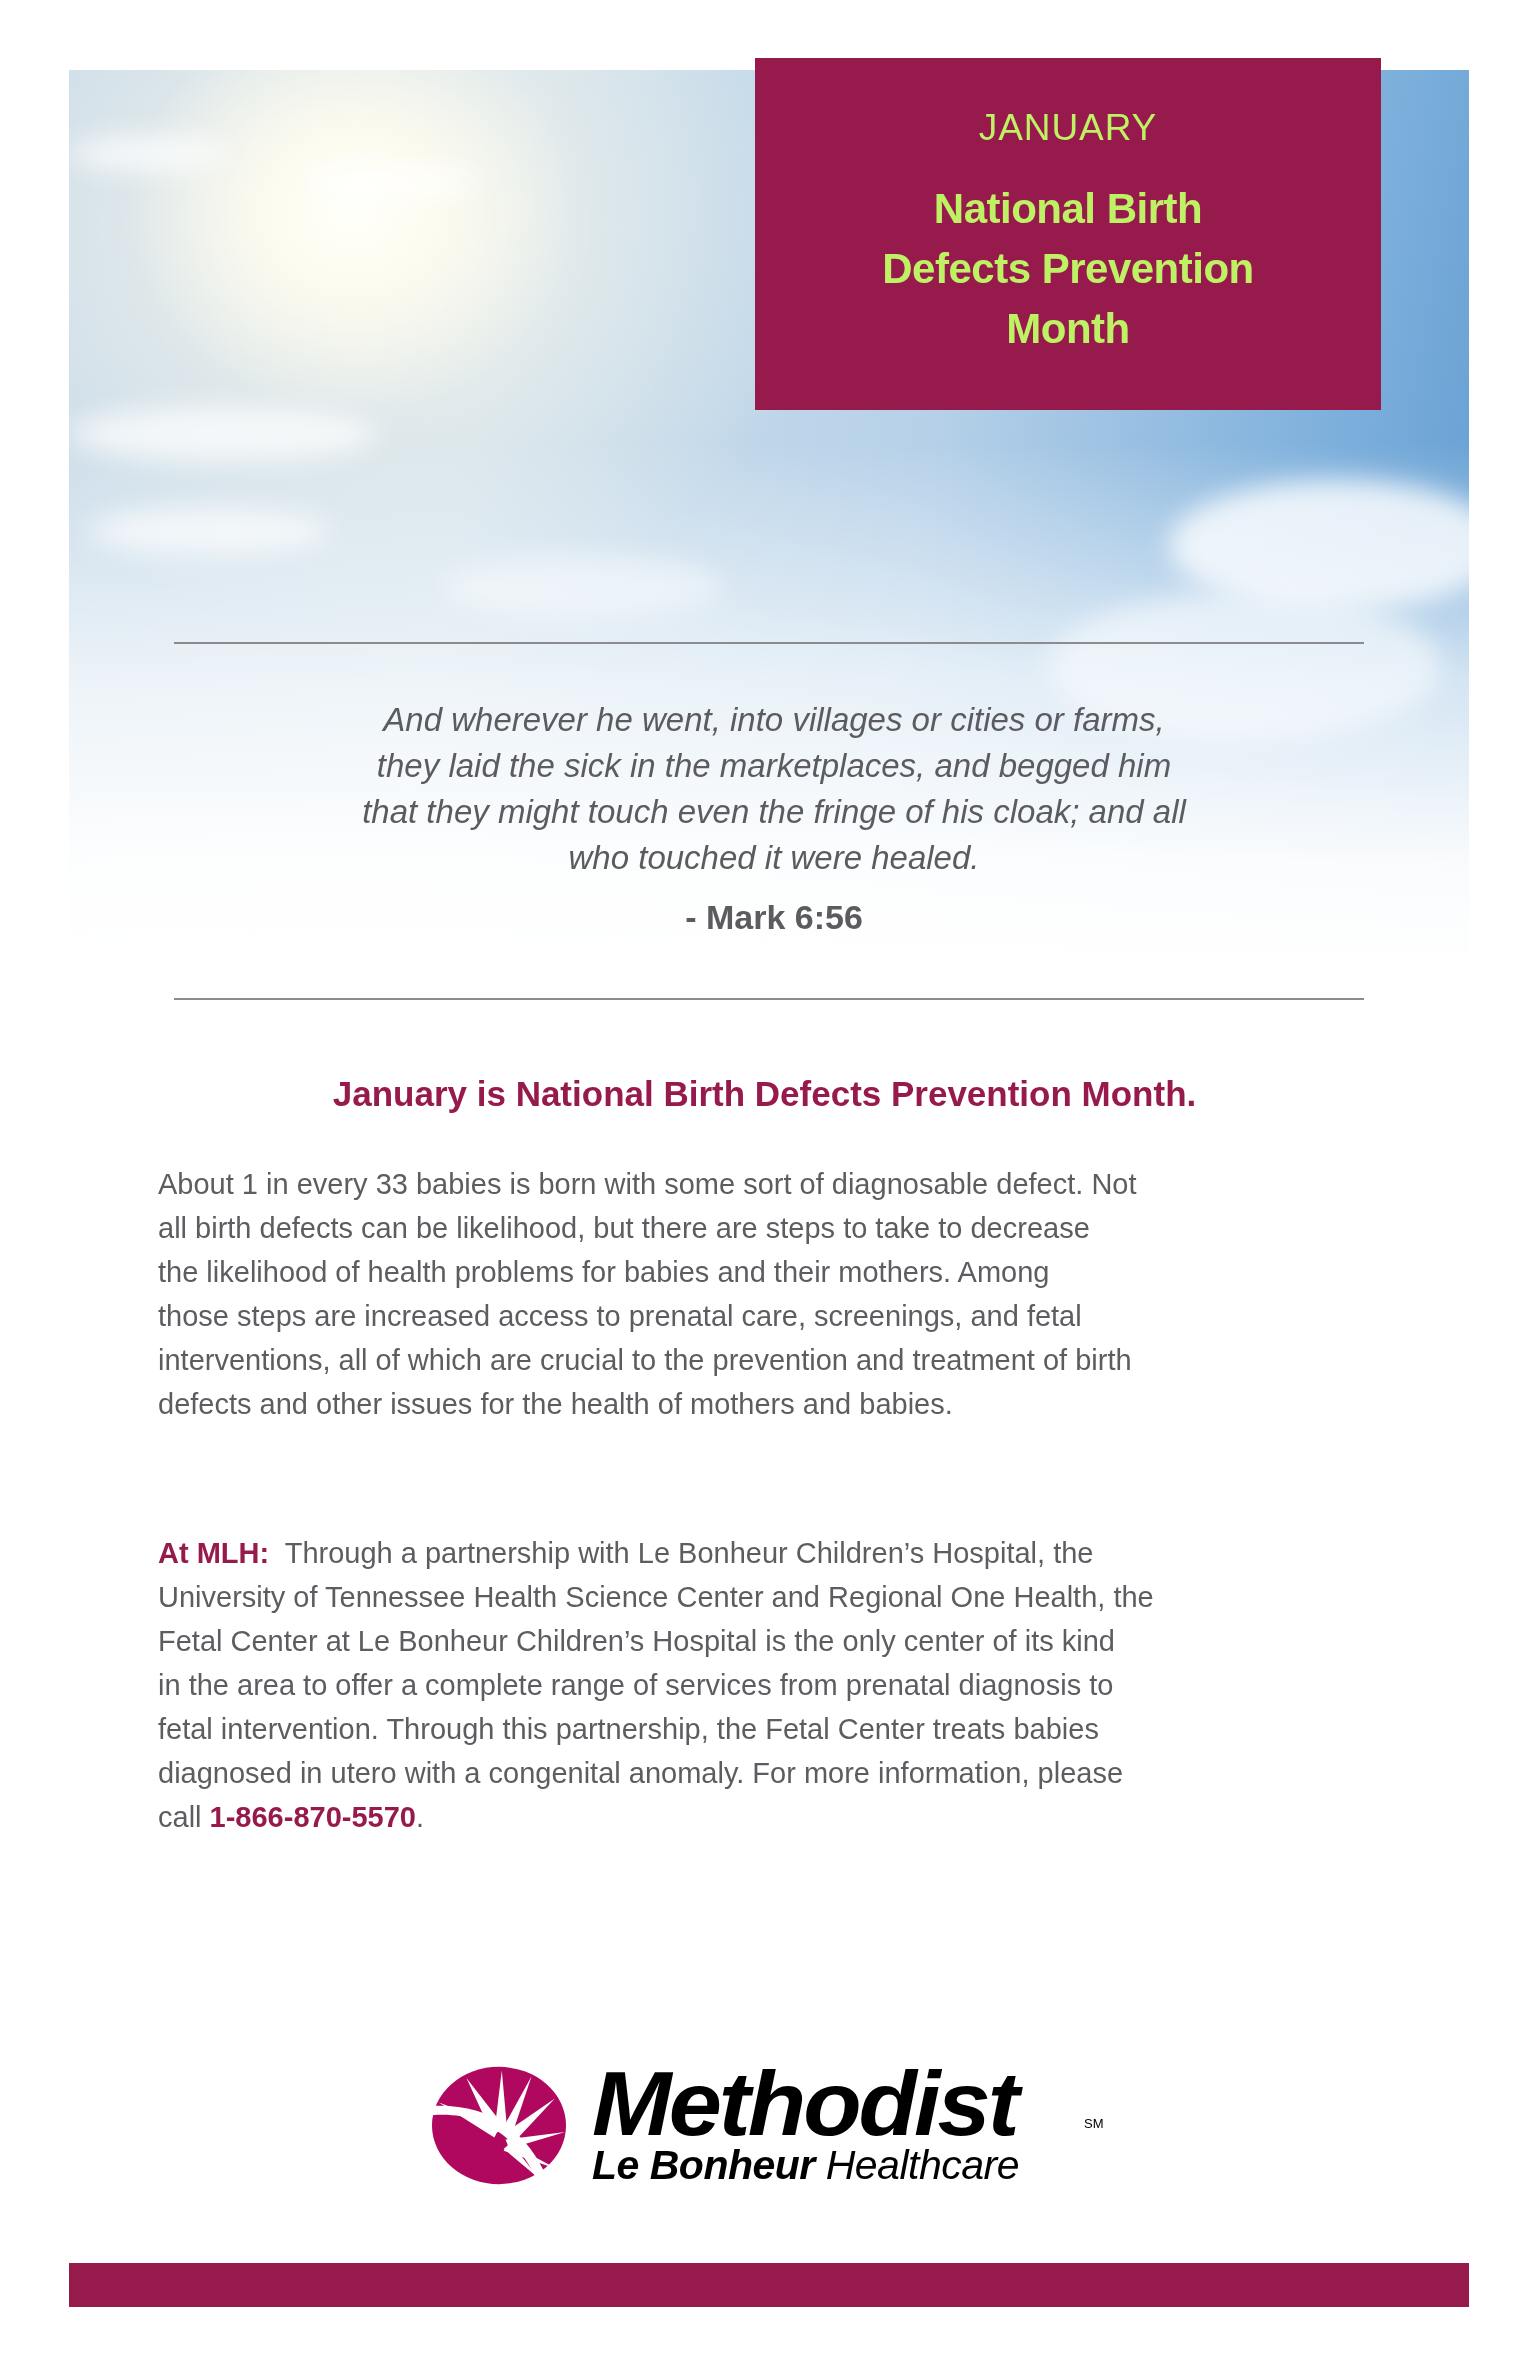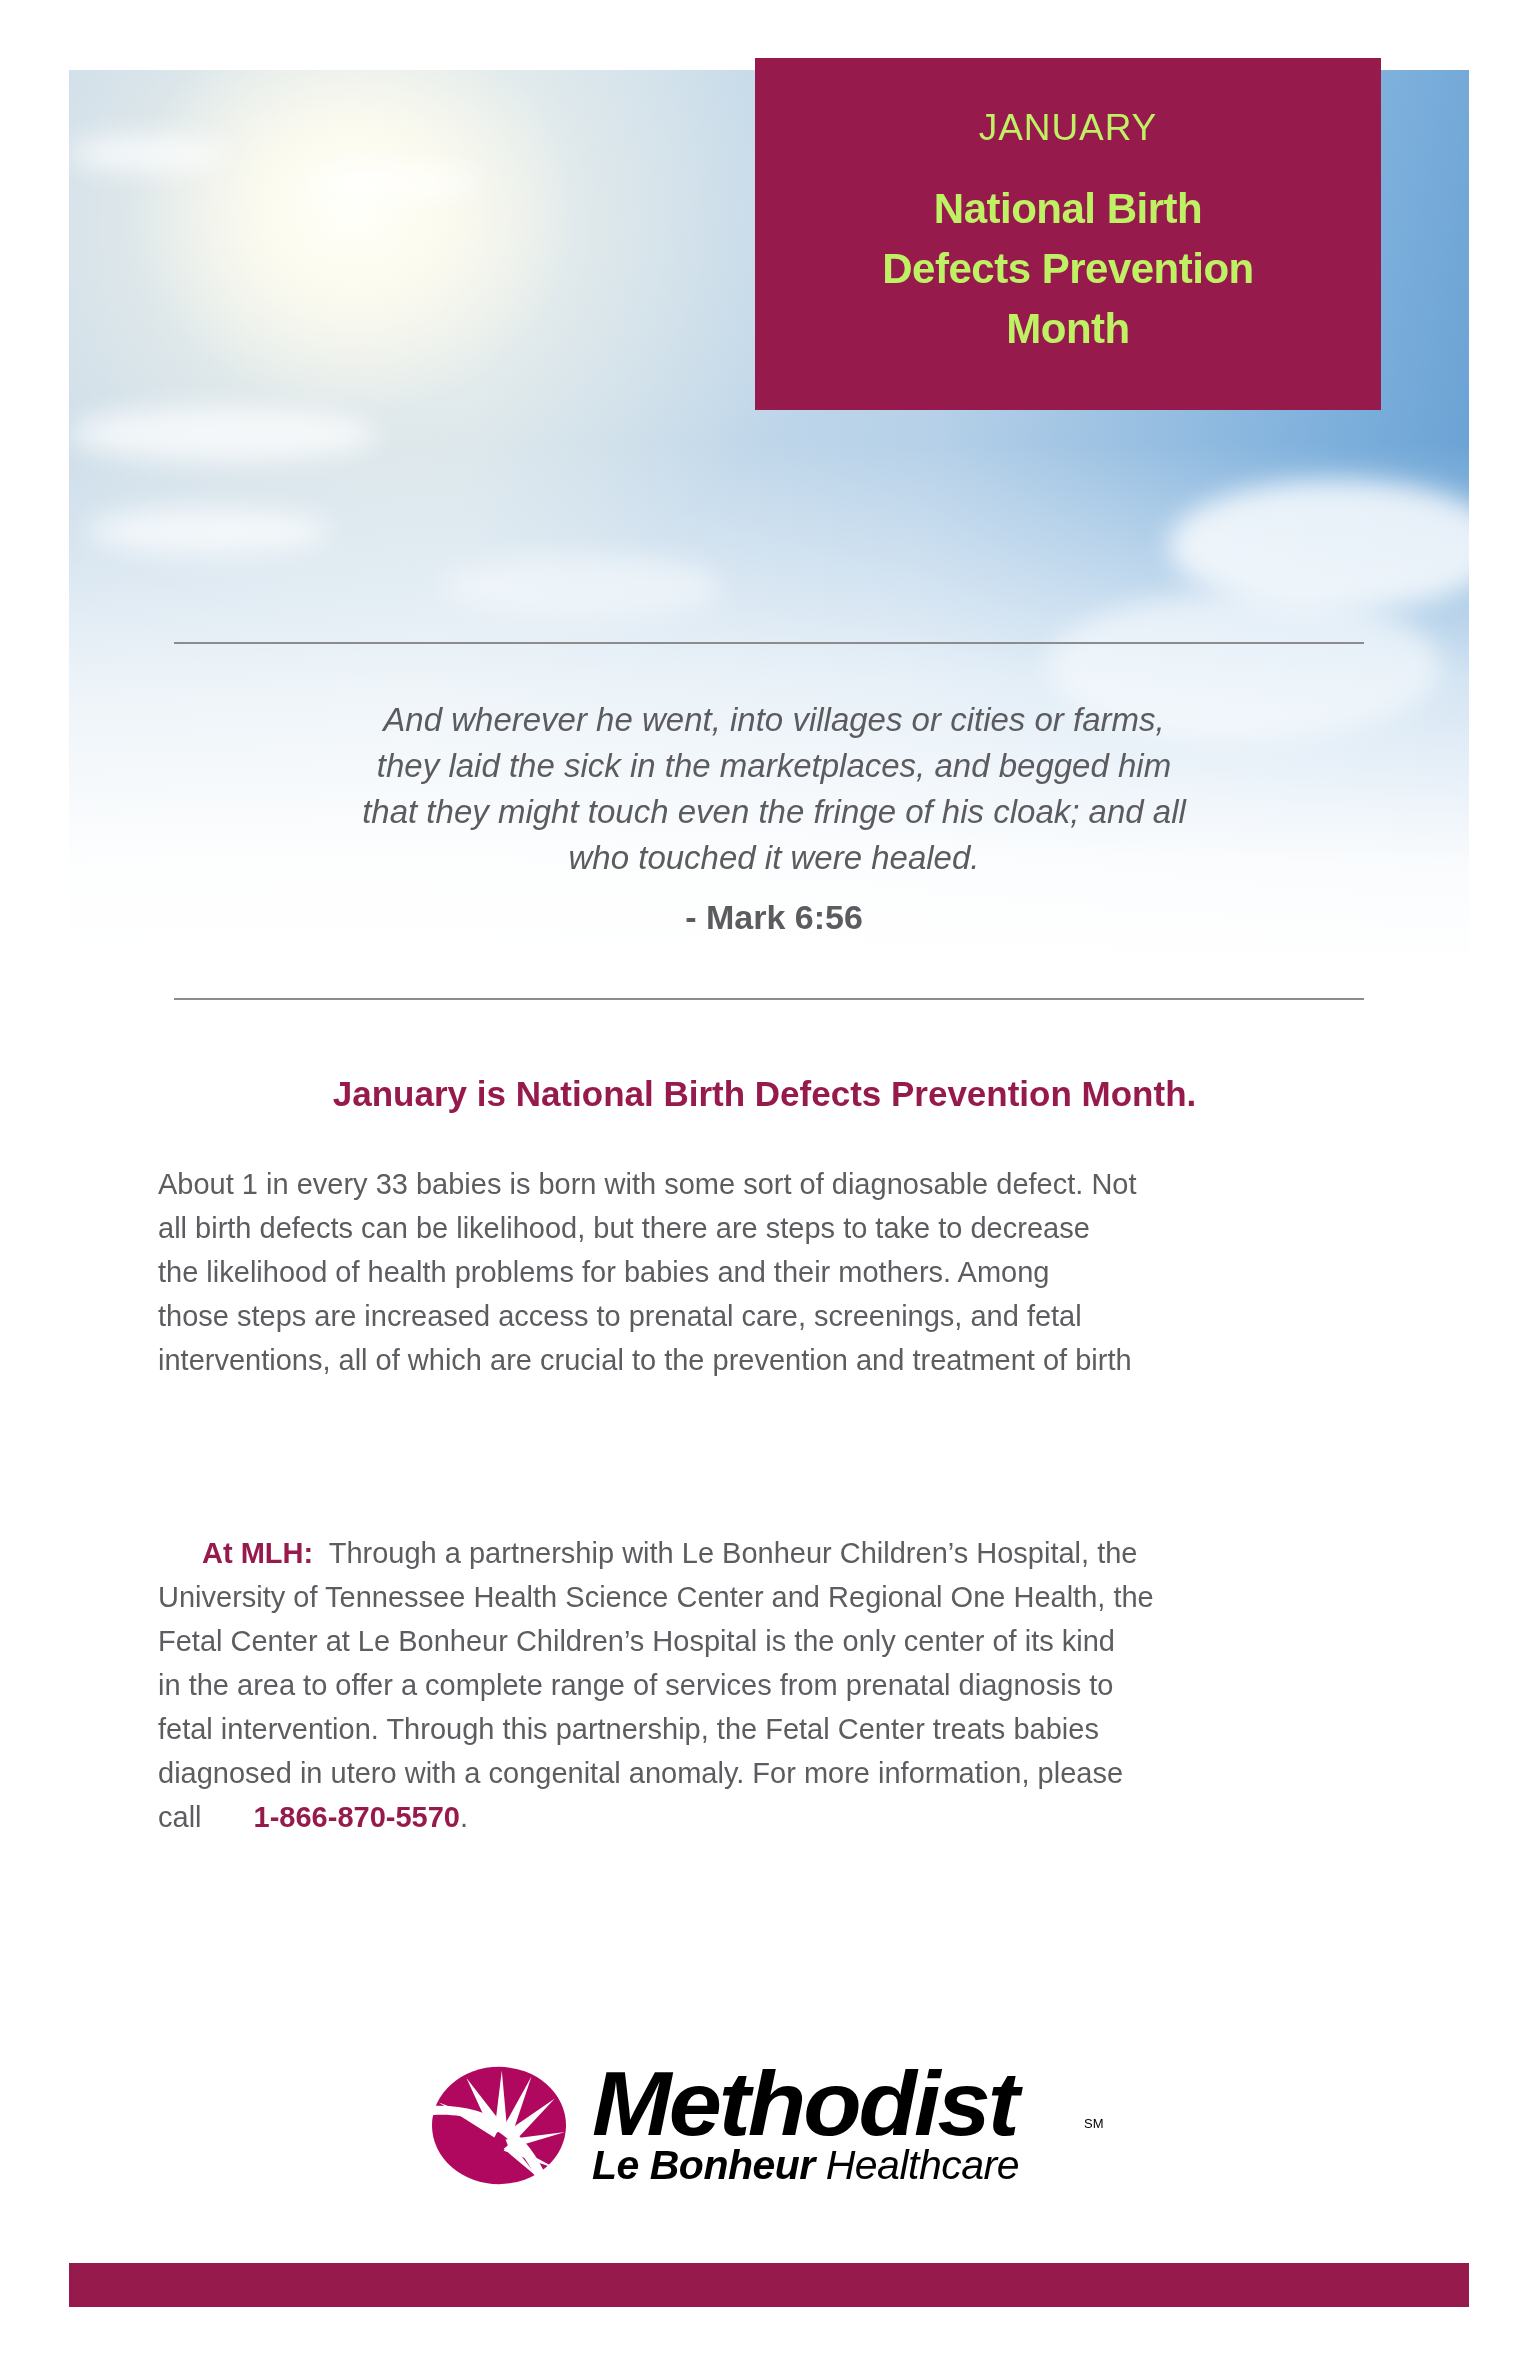--- a/index.html
+++ b/index.html
@@ -28,21 +28,21 @@
            font-style: italic; font-size: 33px; line-height: 46px; color: #5b5b60; }
   .citation { position: absolute; left: 168px; width: 1212px; top: 898px; text-align: center;
               font-size: 34px; color: #5b5b60; font-weight: bold; }
 
   .section-heading { position: absolute; left: 149px; width: 1231px; top: 1074px; text-align: center;
                      font-size: 35px; font-weight: 700; color: #971a4c; }
 
   .para { position: absolute; left: 158px; width: 1212px; font-size: 29px; line-height: 44px; color: #5d5d61; }
   .para-1 { top: 1162px; }
   .para-2 { top: 1531px; }
-  .accent { color: #971a4c; font-weight: 700; margin-left: 44px; }
+  .accent { color: #971a4c; font-weight: 700; }
 
   .logo { position: absolute; left: 429px; top: 2065px; width: 671px; height: 121px; }
   .logo-mark { position: absolute; left: 0; top: 0; }
   .logo-name { position: absolute; left: 163px; top: -13px; font-size: 91px; font-weight: 700; font-style: italic;
                color: #000000; letter-spacing: -2.8px; font-family: "Liberation Sans", sans-serif; transform: scaleX(1.05); transform-origin: left; }
   .logo-sm { position: absolute; left: 655px; top: 51px; font-size: 13px; color: #000; }
   .logo-sub { position: absolute; left: 163px; top: 77px; font-size: 41px; font-style: italic; color: #000; letter-spacing: -0.5px; }
   .logo-sub b { font-weight: 700; }
 
   .footer-bar { position: absolute; left: 69px; top: 2263px; width: 1400px; height: 44px; background: #971a4c; }
@@ -83,20 +83,21 @@
 <div class="divider" style="top:998px;"></div>
 
 <div class="section-heading">January is National Birth Defects Prevention Month.</div>
 
 <div class="para para-1">
   <div>About 1 in every 33 babies is born with some sort of diagnosable defect.  Not</div>
   <div>all birth defects can be likelihood, but there are steps to take to decrease</div>
   <div>the likelihood of health problems for babies and their mothers.  Among</div>
   <div>those steps are increased access to prenatal care, screenings, and fetal</div>
   <div>interventions, all of which are crucial to the prevention and treatment of birth</div>
+  <div>defects and other issues for the health of mothers and babies.</div>
 </div>
 
 <div class="para para-2">
   <div style="white-space:pre;"><span class="accent">At MLH:</span><span>  Through a partnership with Le Bonheur Children’s Hospital, the</span></div>
   <div>University of Tennessee Health Science Center and Regional One Health, the</div>
   <div>Fetal Center at Le Bonheur Children’s Hospital is the only center of its kind</div>
   <div>in the area to offer a complete range of services from prenatal diagnosis to</div>
   <div>fetal intervention. Through this partnership, the Fetal Center treats babies</div>
   <div>diagnosed in utero with a congenital anomaly.  For more information, please</div>
   <div style="white-space:pre;"><span>call </span><span class="accent">1-866-870-5570</span><span>.</span></div>

